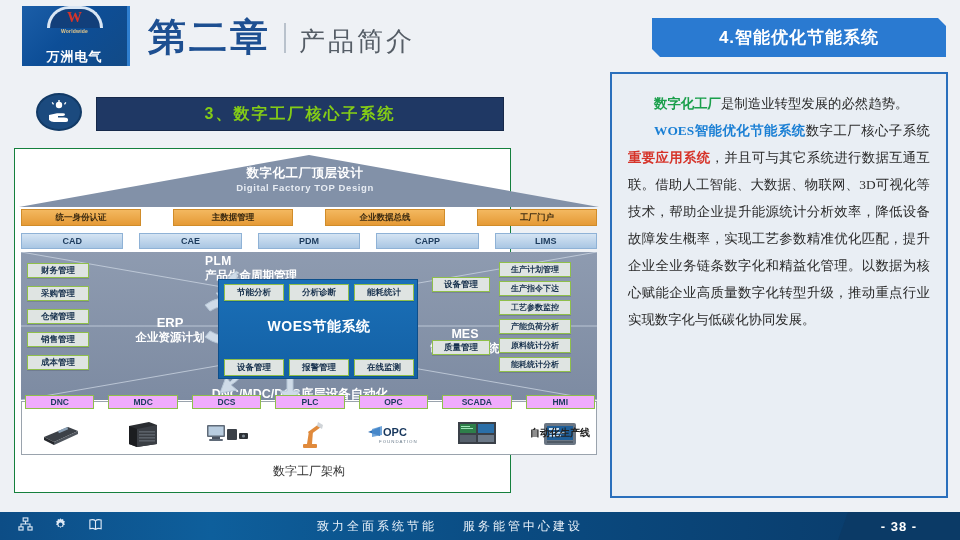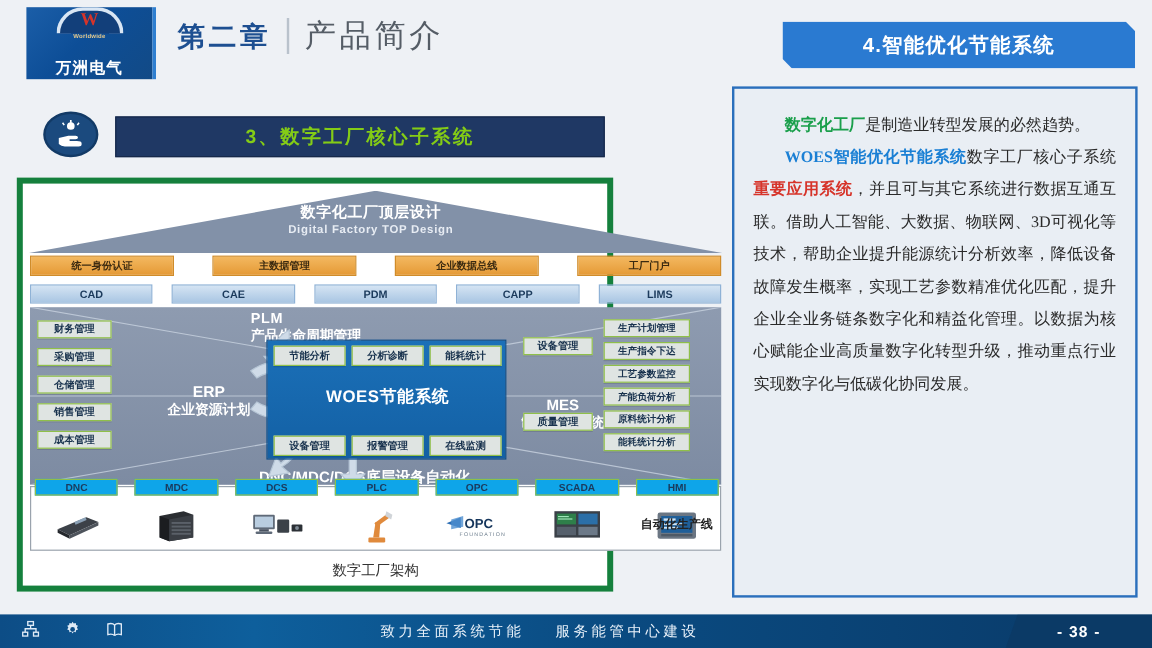--- a/index.html
+++ b/index.html
@@ -29,21 +29,21 @@
     position:absolute; left:0; top:1px; width:56px; text-align:center;
     font-weight:bold; font-size:15px; color:#d6342a; line-height:20px;
     font-family:"Liberation Serif", serif;
   }
   #logo-en { font-size:5px; color:#e8c98a; letter-spacing:.2px; margin-top:1px; font-weight:bold;}
   #logo-cn { font-size:13px; color:#ffffff; font-weight:bold; letter-spacing:1px; margin-top:14px;
              font-family:"Liberation Serif", serif;text-align:center;}
 
   #chapter-wrap { position:absolute; left:148px; top:12px; display:flex; align-items:baseline; }
   #chapter-no {
-    font-size:23px; color:#1d4f91; font-weight:bold; letter-spacing:3px;
+    font-size:38px; color:#1d4f91; font-weight:bold; letter-spacing:3px;
     font-family:"Liberation Serif", serif;
   }
   #chapter-div { width:2px; height:30px; background:#b9c2cc; margin:0 13px; align-self:center; }
   #chapter-name {
     font-size:26px; color:#555d66; letter-spacing:3px;
     font-family:"Liberation Serif", serif;
   }
 
   
   #ribbon {
@@ -64,21 +64,21 @@
   #section-bar {
     position:absolute; left:96px; top:97px; width:408px; height:34px;
     background:#1f3864; border:1px solid #16294a;
     display:flex; align-items:center; justify-content:center;
   }
   #section-bar span { font-size:16px; color:#84cc16; font-weight:bold; letter-spacing:2px; }
 
   
   #diagram {
     position:absolute; left:14px; top:148px; width:497px; height:345px;
-    background:#ffffff; border:5px solid #15803d;
+    background:#ffffff; border:1px solid #15803d;
   }
   #diag-inner { position:absolute; left:0; top:0; width:588px; height:310px; }
 
   
   #roof {
     position:absolute; left:4px; top:6px; width:580px; height:52px;
     background:#8291a8;
     clip-path: polygon(50% 0, 100% 100%, 0 100%);
   }
   #roof-t1 { position:absolute; left:0; top:16px; width:580px; text-align:center;
@@ -158,21 +158,21 @@
                 font-size:14px; font-weight:bold; color:#fff; letter-spacing:.5px; }
 
   
   #woes-arrows { position:absolute; left:160px; top:100px; width:290px; height:150px; }
 
   
   #dev-strip { position:absolute; left:6px; top:252px; width:576px; height:54px;
                background:#fff; border:1px solid #9aa3ad; }
   #dev-tabs { position:absolute; left:3px; top:-7px; width:570px; height:14px;
               display:flex; gap:14px; }
-  .dt { flex:1; background:#0ea5e9; border:1px solid #8fbf4a;
+  .dt { flex:1; background:#f0abfc; border:1px solid #8fbf4a;
         display:flex; align-items:center; justify-content:center;
         font-size:8.5px; font-weight:bold; color:#1b3a5c; }
   #dev-items { position:absolute; left:3px; top:12px; width:570px; height:40px;
                display:flex; gap:14px; align-items:center; }
   .di { flex:1; display:flex; align-items:center; justify-content:center; height:38px; }
   #auto-line { position:absolute; right:6px; top:24px; font-size:10px; color:#222; font-weight:bold;}
 
   #diag-caption { position:absolute; left:0; top:314px; width:588px; text-align:center;
                   font-size:12px; color:#333; }
 

